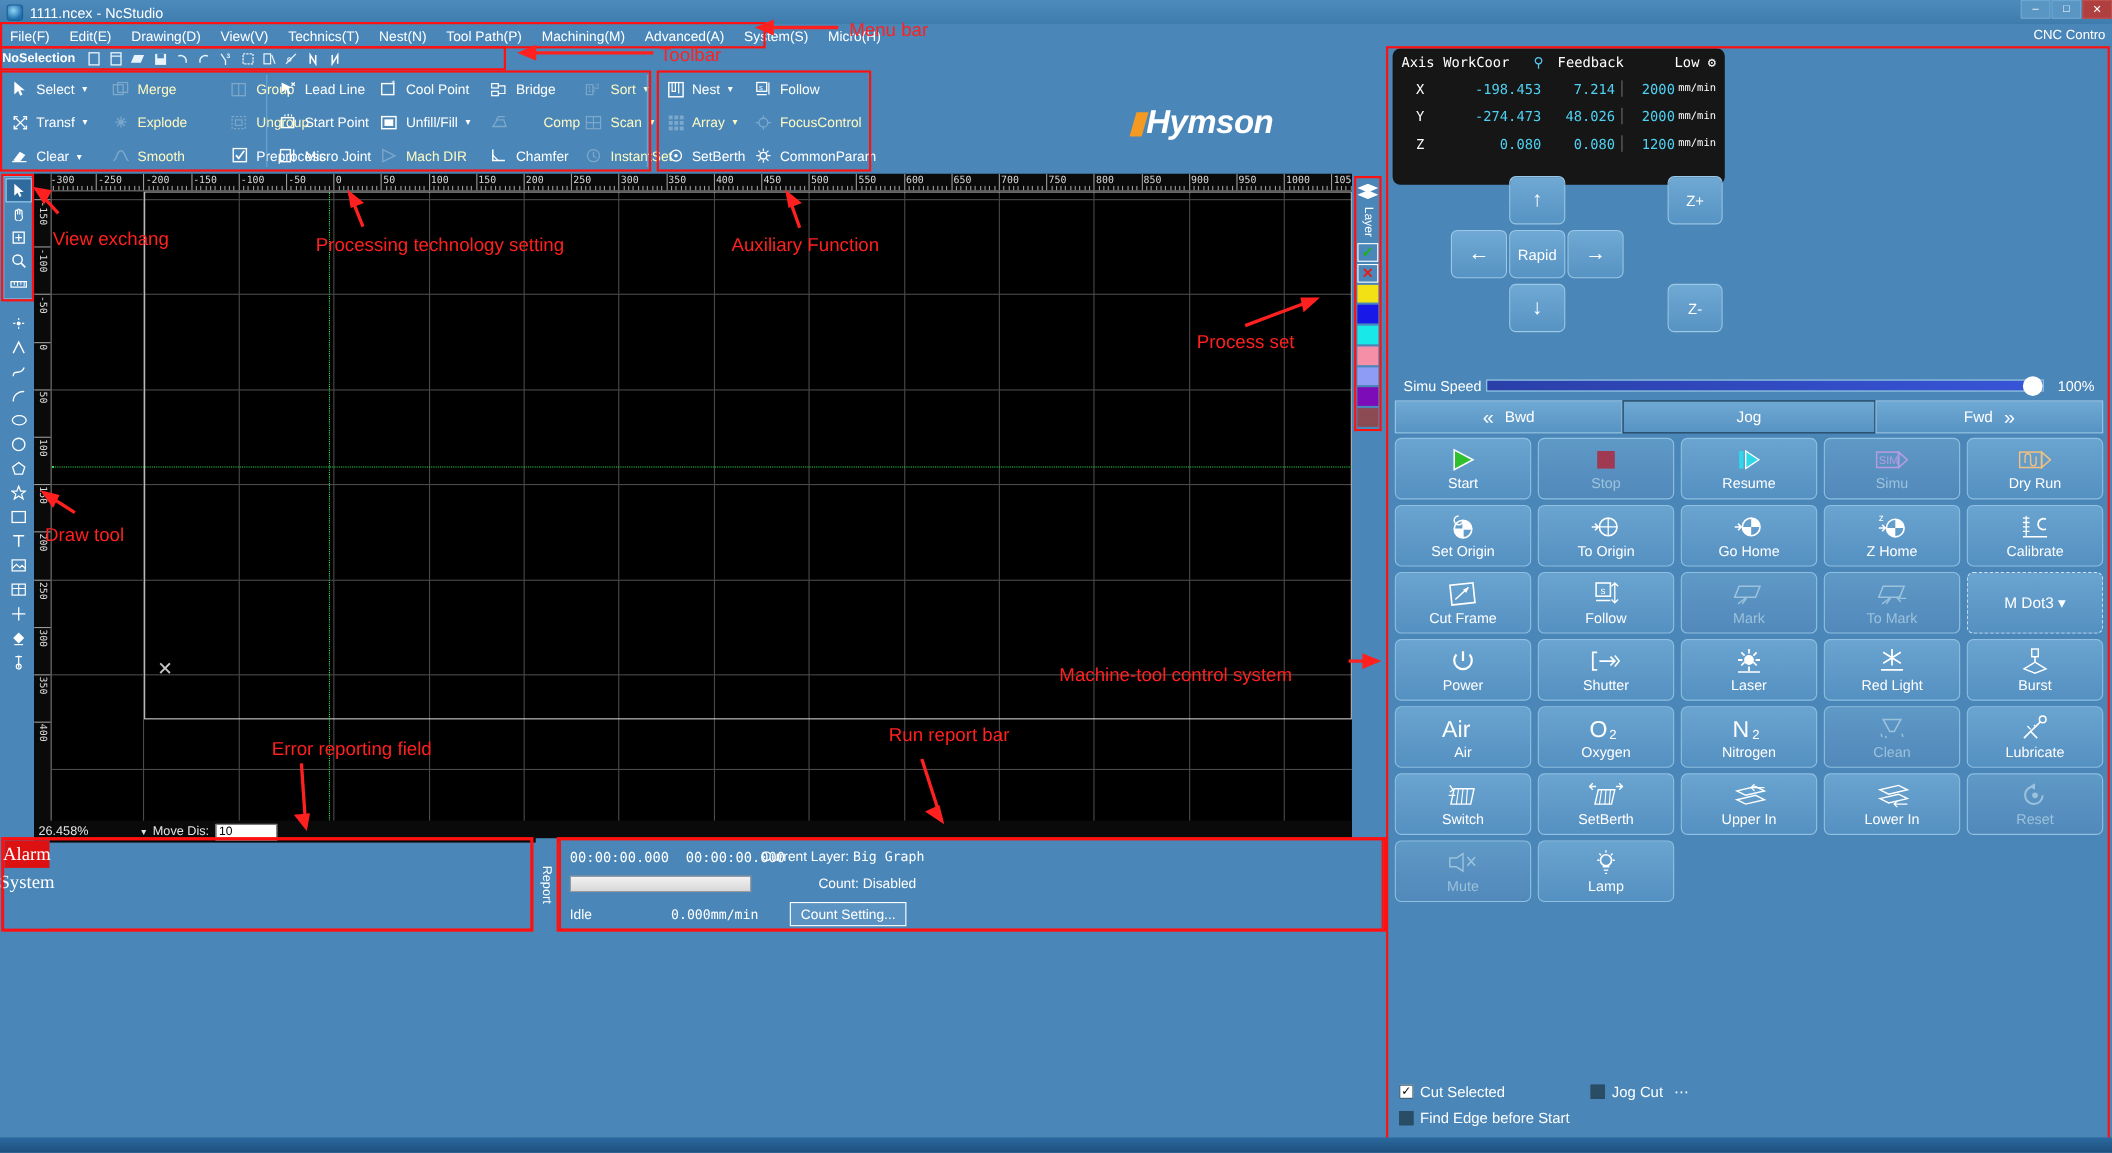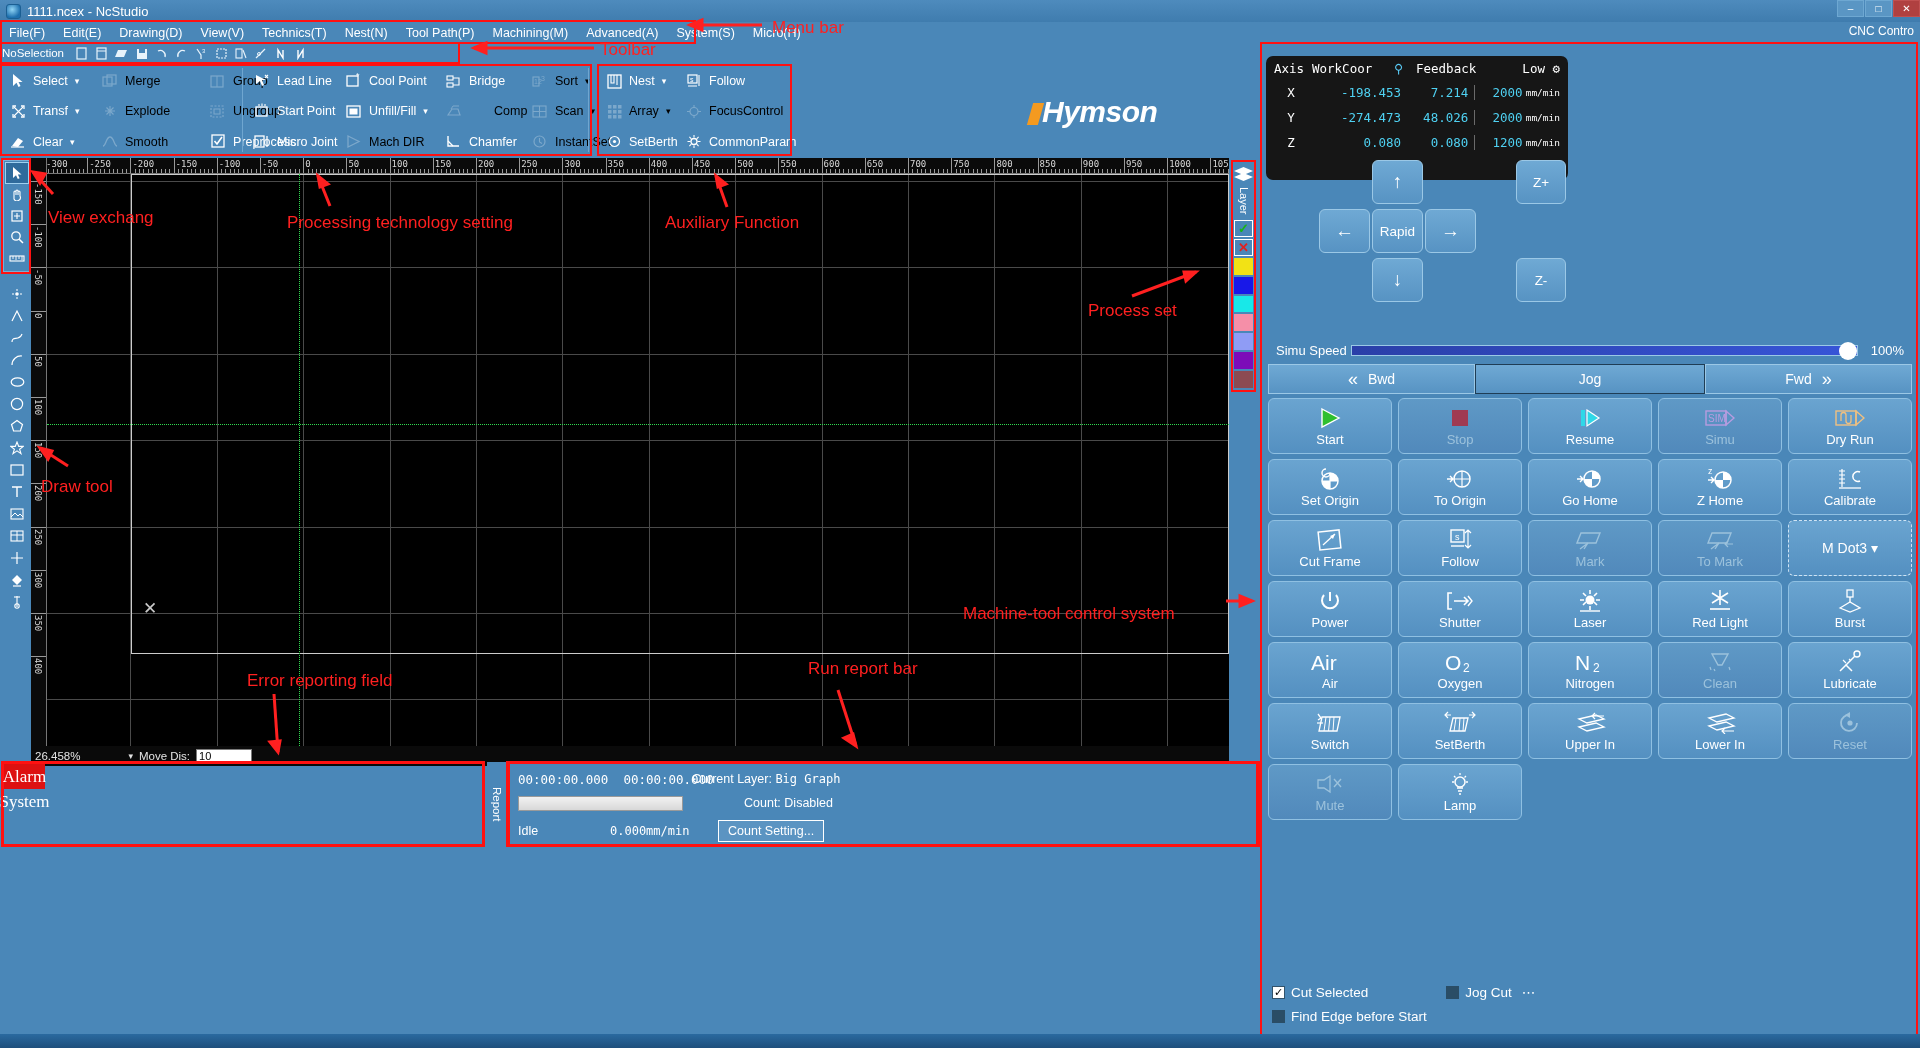--- a/index.html
+++ b/index.html
@@ -39,21 +39,21 @@
   .menu-item {
     color: #ffffff; font-size: 12.5px; padding: 1px 9px; white-space: nowrap;
   }
   .cnc-label {
     position: absolute; right: 6px; top: 24px; color: #ffffff; font-size: 12px;
   }
 
   
   .quickbar {
     position: absolute; left: 0; top: 43px; width: 1920px; height: 20px;
-    background: #4a87b8; display: flex; align-items: center; gap: 2px;
+    background: #4a87b8; display: flex; align-items: center; gap: 2px; font-weight: bold;
   }
   .qb-label { color: #fff; font-size: 11.5px; padding-left: 2px; padding-right: 6px; }
   .qb-ic {
     width: 18px; height: 16px; display: flex; align-items: center; justify-content: center;
     color: #dfeef9; font-size: 12px;
   }
   .qb-ic svg { display:block; }
 
   
   .ribbon {
@@ -63,21 +63,21 @@
   .rb-group {
     position: absolute; top: 0; height: 94px;
     display: flex; flex-direction: column; justify-content: space-around;
     padding: 3px 0 0 0;
   }
   .rb-sep { position: absolute; top: 5px; width: 1px; height: 84px; background: #6fa6d0; }
   .rb-btn {
     display: flex; align-items: center; height: 28px; padding: 0 6px;
     color: #ffffff; font-size: 12.5px; white-space: nowrap;
   }
-  .rb-btn.dis { color: #000000; }
+  .rb-btn.dis { color: #fef9c3; }
   .rb-btn .ic { width: 20px; height: 18px; margin-right: 5px; flex: 0 0 20px;
     display: flex; align-items: center; justify-content: center; }
   .rb-btn .ic svg { display: block; }
   .rb-btn .caret { margin-left: 7px; font-size: 9px; }
 
   
   .logo {
     position: absolute; left: 1030px; top: 95px;
     color: #ffffff; font-size: 30px; font-weight: bold; font-style: italic;
     letter-spacing: -0.5px;
@@ -203,21 +203,21 @@
     position: absolute; left: 208px; top: 56px; padding: 3px 9px;
     background: #5b94c2; border: 1px solid #ffffff; color: #ffffff; font-size: 12.5px;
   }
 
   
   .rightpanel {
     position: absolute; left: 1262px; top: 44px; width: 656px; height: 1002px;
     background: #4a87b8;
   }
   .axis-table {
-    position: absolute; left: 4px; top: 12px; width: 302px; height: 124px;
+    position: absolute; left: 4px; top: 0px; width: 302px; height: 124px;
     background: #161616; border-radius: 7px; color: #ffffff;
     font-family: "DejaVu Sans Mono", monospace; font-size: 12.5px;
   }
   .ax-head { display: flex; align-items: center; height: 24px; padding: 0 8px; }
   .ax-head .c1 { width: 38px; }
   .ax-head .c2 { width: 82px; }
   .ax-head .c3 { width: 22px; color: #58c8f2; }
   .ax-head .c4 { width: 80px; }
   .ax-head .c5 { flex: 1; text-align: right; }
   .ax-row { display: flex; align-items: center; height: 25px; padding: 0 8px; color: #4fd1f2; }

